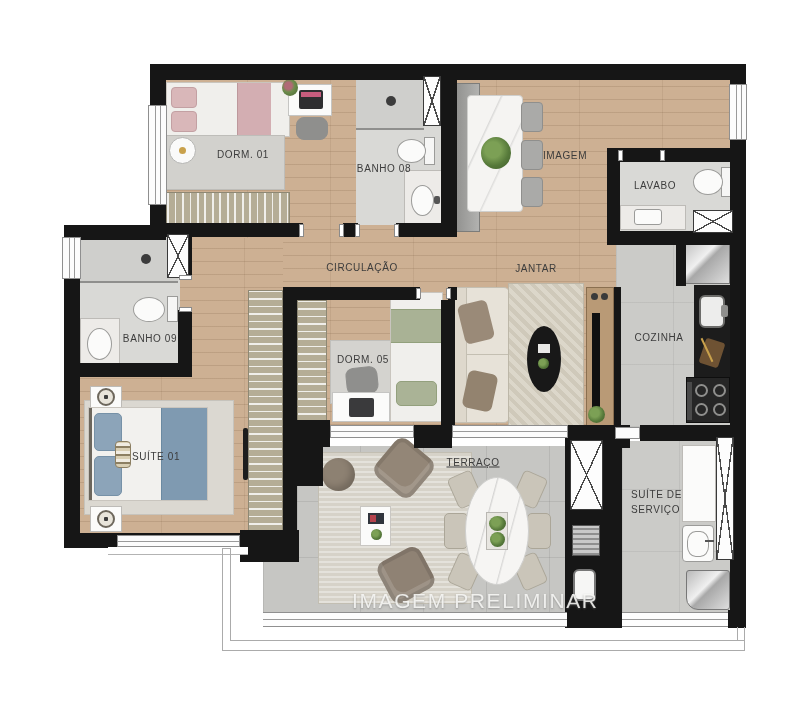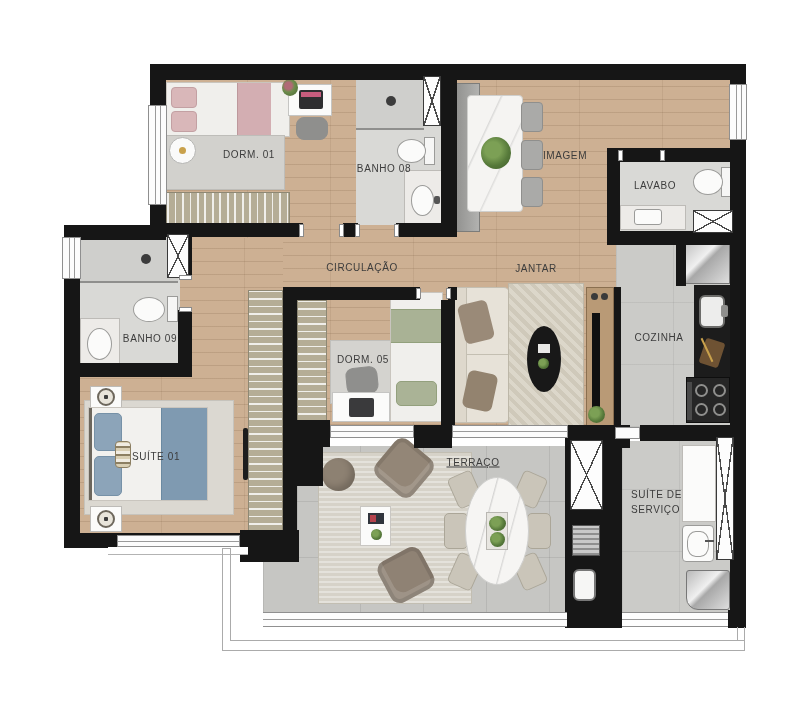--- a/index.html
+++ b/index.html
@@ -261,27 +261,28 @@
   <div class="jamb" style="left:446px;top:288px;width:5px;height:11px;"></div>
 
   <div class="outline" style="left:222px;top:548px;width:1px;height:103px;"></div>
   <div class="outline" style="left:230px;top:548px;width:1px;height:93px;"></div>
   <div class="outline" style="left:222px;top:650px;width:523px;height:1px;"></div>
   <div class="outline" style="left:230px;top:640px;width:514px;height:1px;"></div>
   <div class="outline" style="left:744px;top:627px;width:1px;height:24px;"></div>
   <div class="outline" style="left:737px;top:627px;width:1px;height:14px;"></div>
   <div class="outline" style="left:222px;top:548px;width:9px;height:1px;"></div>
 
-  <div class="label" style="left:249px;top:154px;">DORM. 01</div>
+  <div class="label" style="left:243px;top:154px;">DORM. 01</div>
   <div class="label" style="left:384px;top:168px;">BANHO 08</div>
   <div class="label" style="left:565px;top:155px;">IMAGEM</div>
   <div class="label" style="left:655px;top:185px;">LAVABO</div>
   <div class="label" style="left:362px;top:267px;">CIRCULAÇÃO</div>
   <div class="label" style="left:536px;top:268px;">JANTAR</div>
   <div class="label" style="left:150px;top:338px;">BANHO 09</div>
   <div class="label" style="left:363px;top:359px;">DORM. 05</div>
   <div class="label" style="left:659px;top:337px;">COZINHA</div>
   <div class="label" style="left:156px;top:456px;">SUÍTE 01</div>
   <div class="label" style="left:473px;top:462px;text-decoration:underline;">TERRAÇO</div>
   <div class="label" style="left:631px;top:487px;transform:none;white-space:normal;width:58px;line-height:15px;text-align:left;">SUÍTE DE SERVIÇO</div>
 
+  <div class="watermark" style="left:352px;top:589px;">IMAGEM PRELIMINAR</div>
 
 </div>
 
 </body></html>

